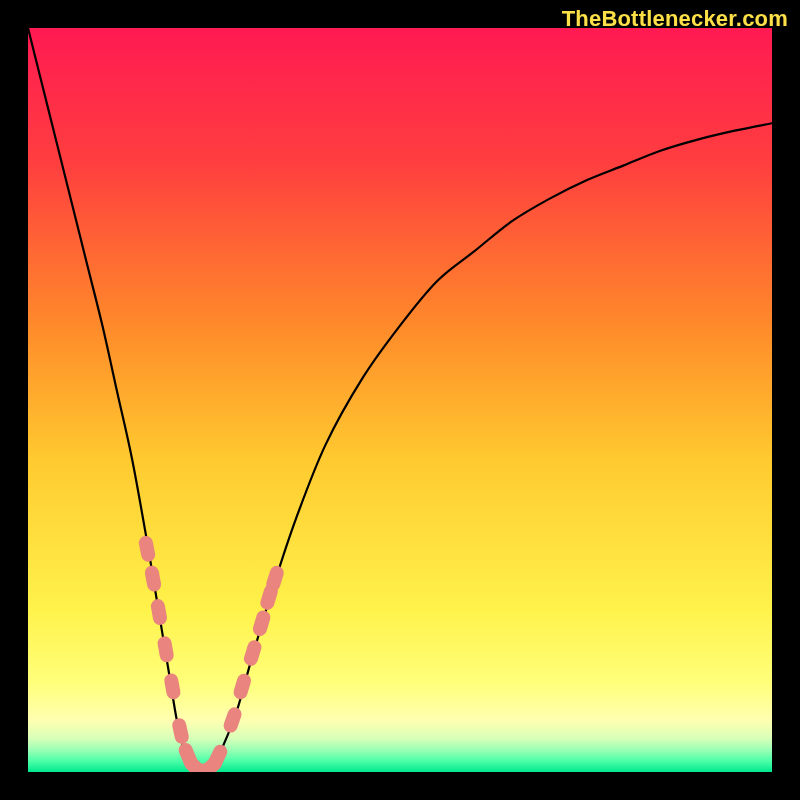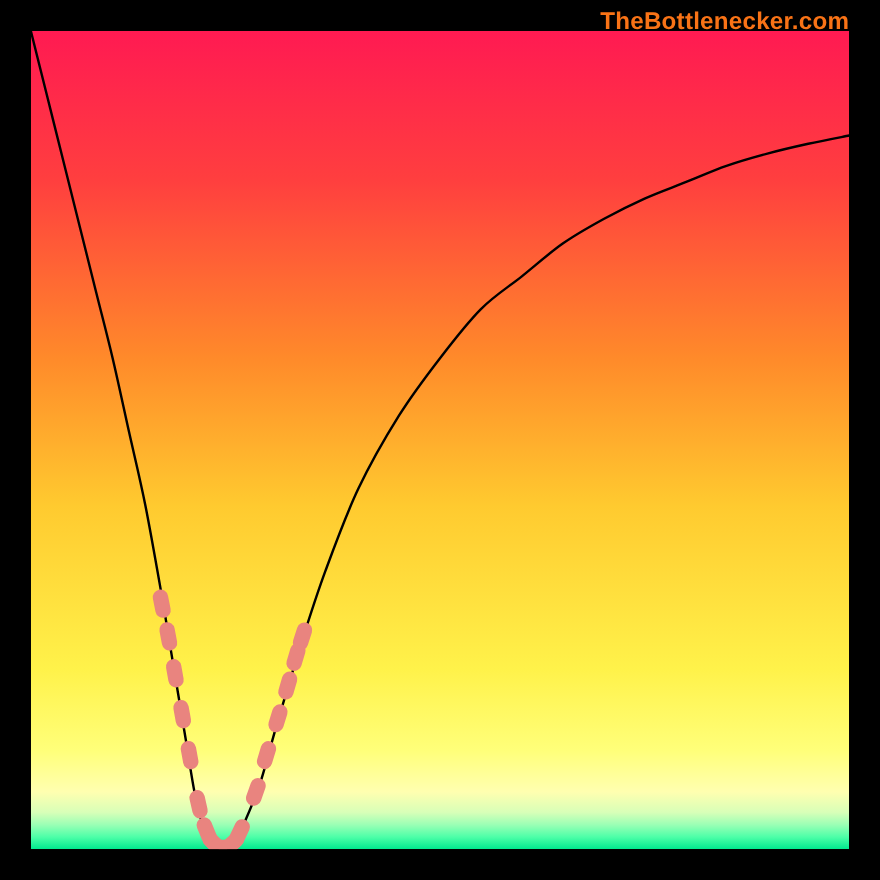--- a/index.html
+++ b/index.html
@@ -24,22 +24,22 @@
     height: 744px;
     overflow: hidden;
   }
   .gradient-bg {
     position: absolute;
     inset: 0;
   }
   .watermark {
     position: absolute;
     top: 6px;
-    right: 28px;
-    color: #f97316;
+    right: 12px;
+    color: #fde047;
     font-size: 22px;
     font-weight: 600;
     letter-spacing: 0.2px;
     user-select: none;
   }
   svg.curves {
     position: absolute;
     inset: 0;
   }
 </style>

